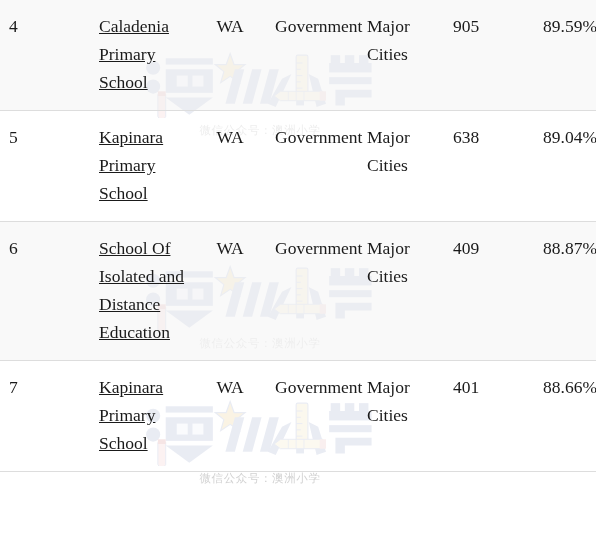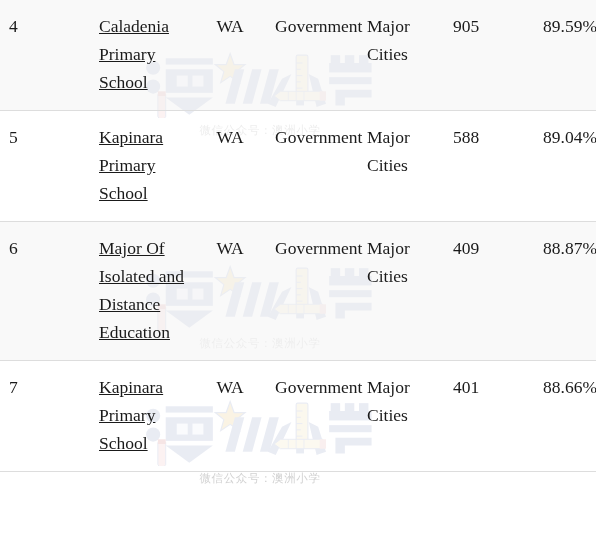--- a/index.html
+++ b/index.html
@@ -222,26 +222,26 @@
           <td class="c-geo">Major Cities</td>
           <td class="c-enrol">905</td>
           <td class="c-score">89.59%</td>
         </tr>
         <tr class="row-plain">
           <td class="c-rank">5</td>
           <td class="c-school">Kapinara Primary School</td>
           <td class="c-state">WA</td>
           <td class="c-sector">Government</td>
           <td class="c-geo">Major Cities</td>
-          <td class="c-enrol">588</td>
+          <td class="c-enrol">638</td>
           <td class="c-score">89.04%</td>
         </tr>
         <tr class="row-shaded">
           <td class="c-rank">6</td>
-          <td class="c-school">Major Of Isolated and Distance Education</td>
+          <td class="c-school">School Of Isolated and Distance Education</td>
           <td class="c-state">WA</td>
           <td class="c-sector">Government</td>
           <td class="c-geo">Major Cities</td>
           <td class="c-enrol">409</td>
           <td class="c-score">88.87%</td>
         </tr>
         <tr class="row-plain">
           <td class="c-rank">7</td>
           <td class="c-school">Kapinara Primary School</td>
           <td class="c-state">WA</td>

